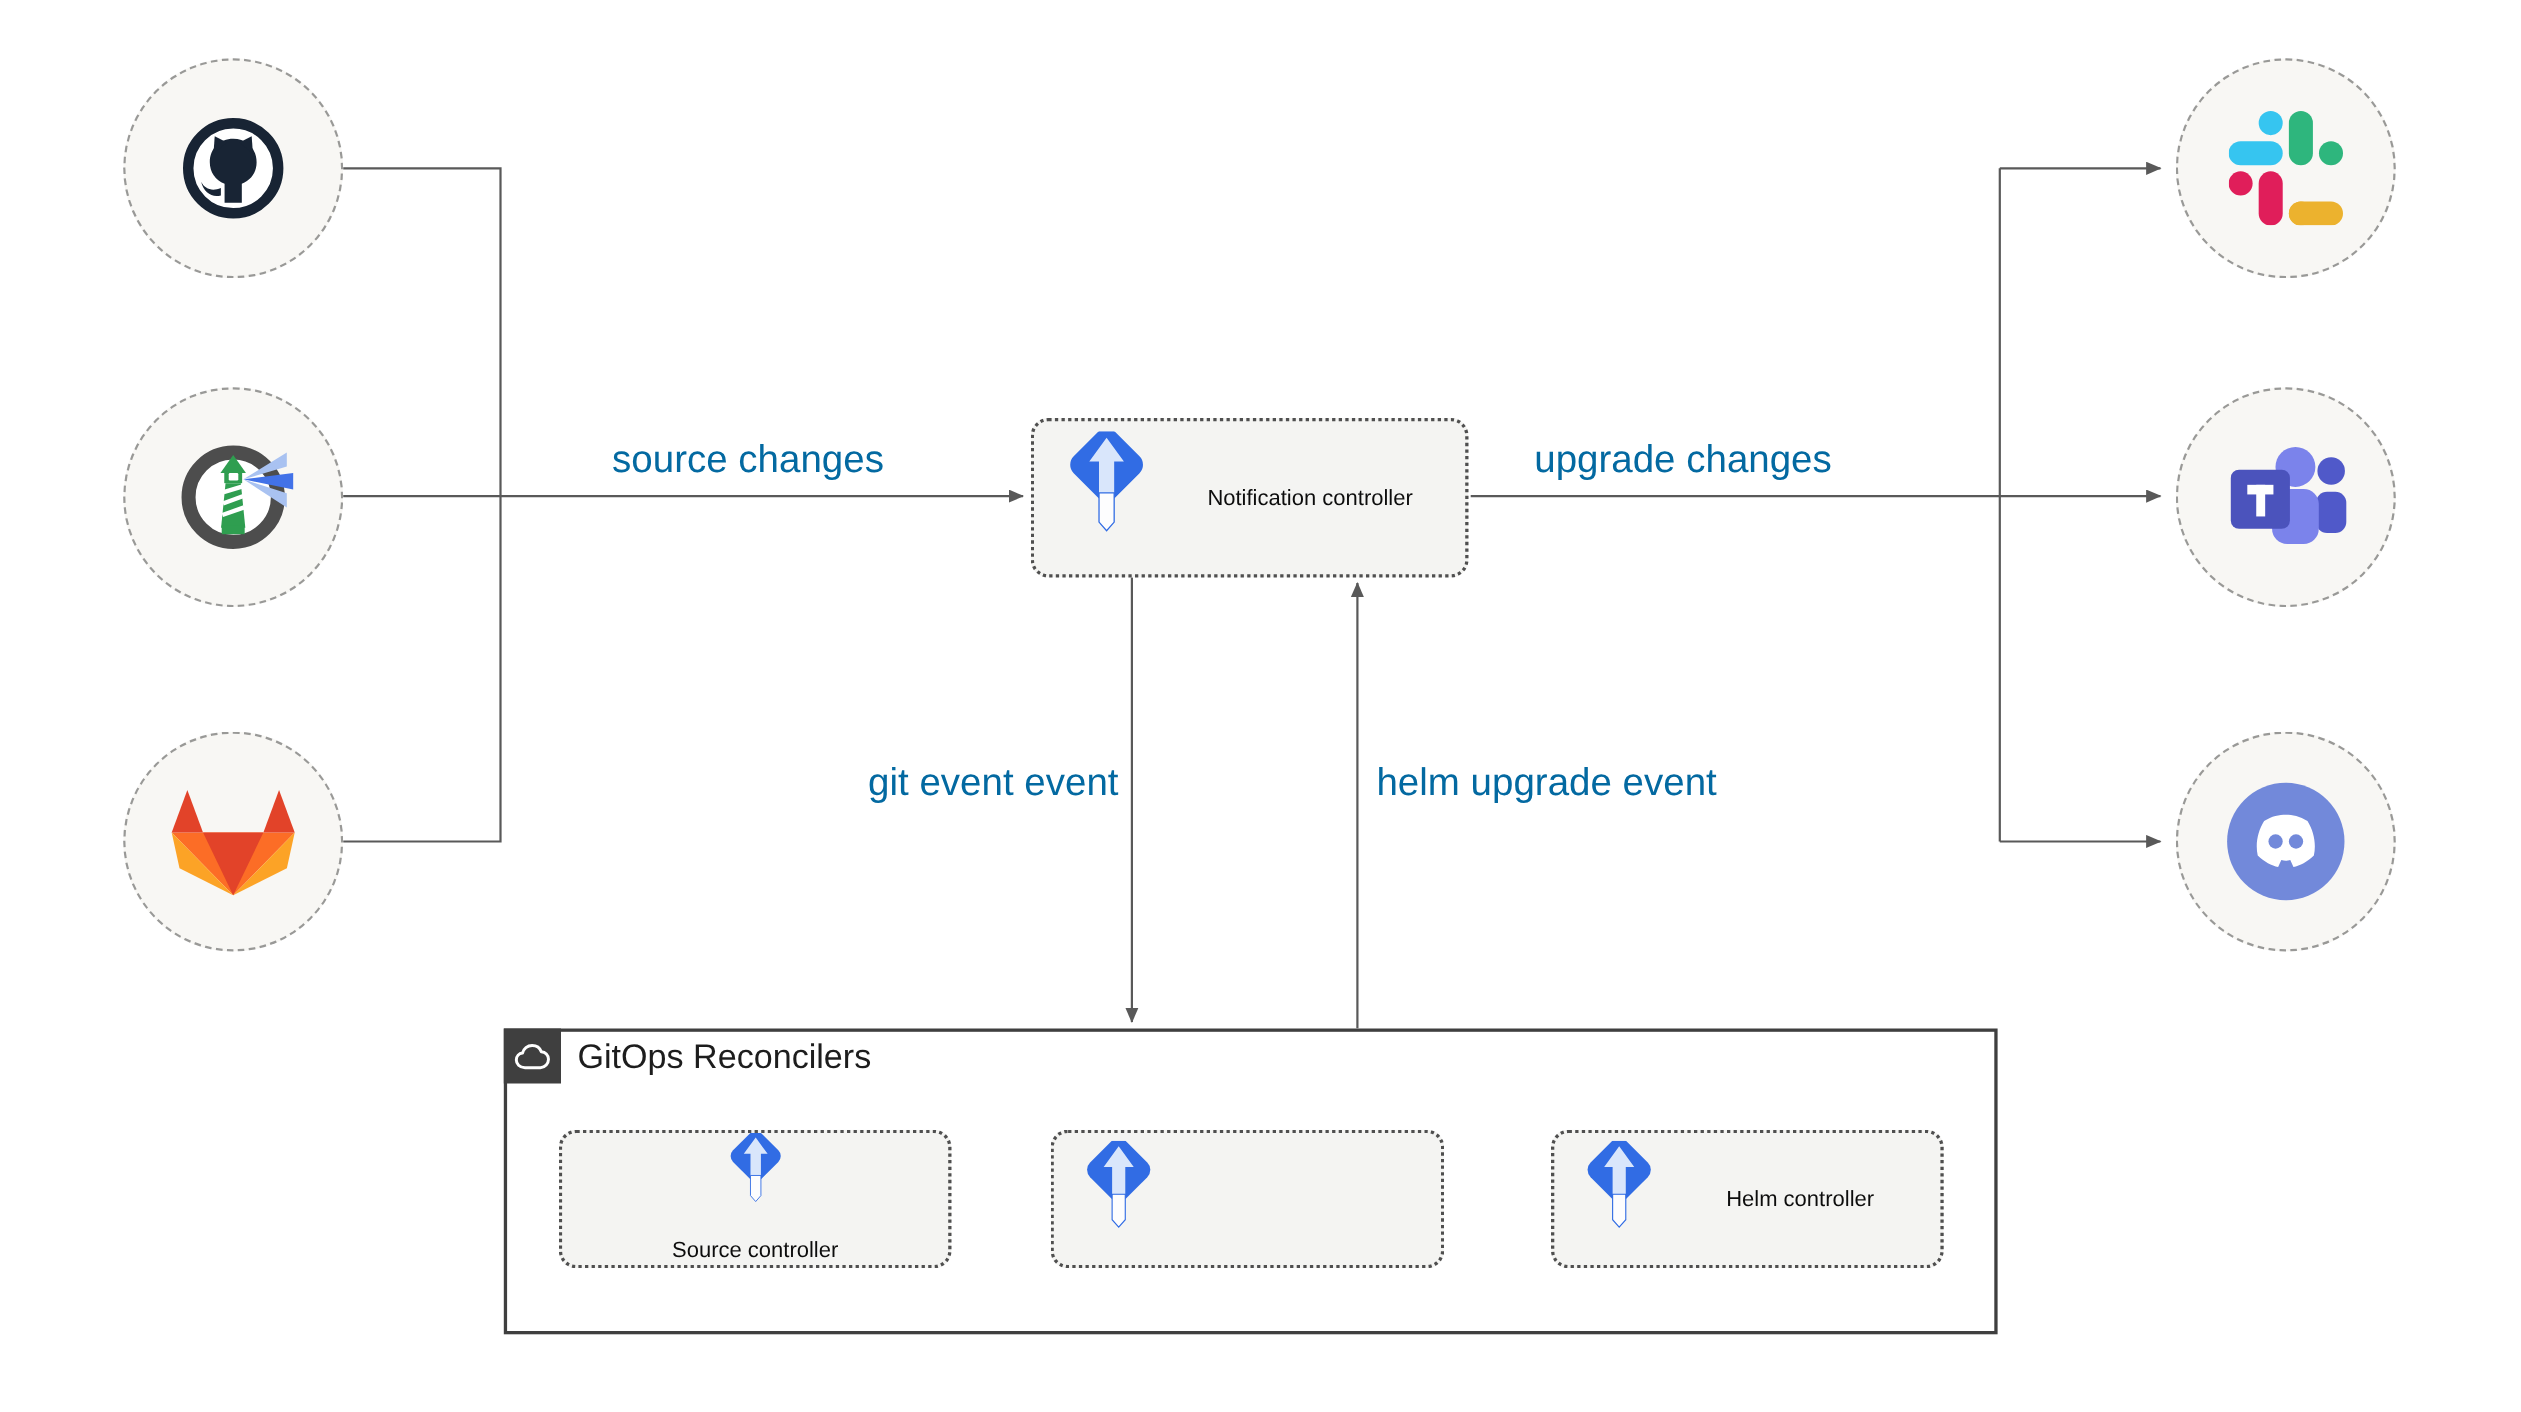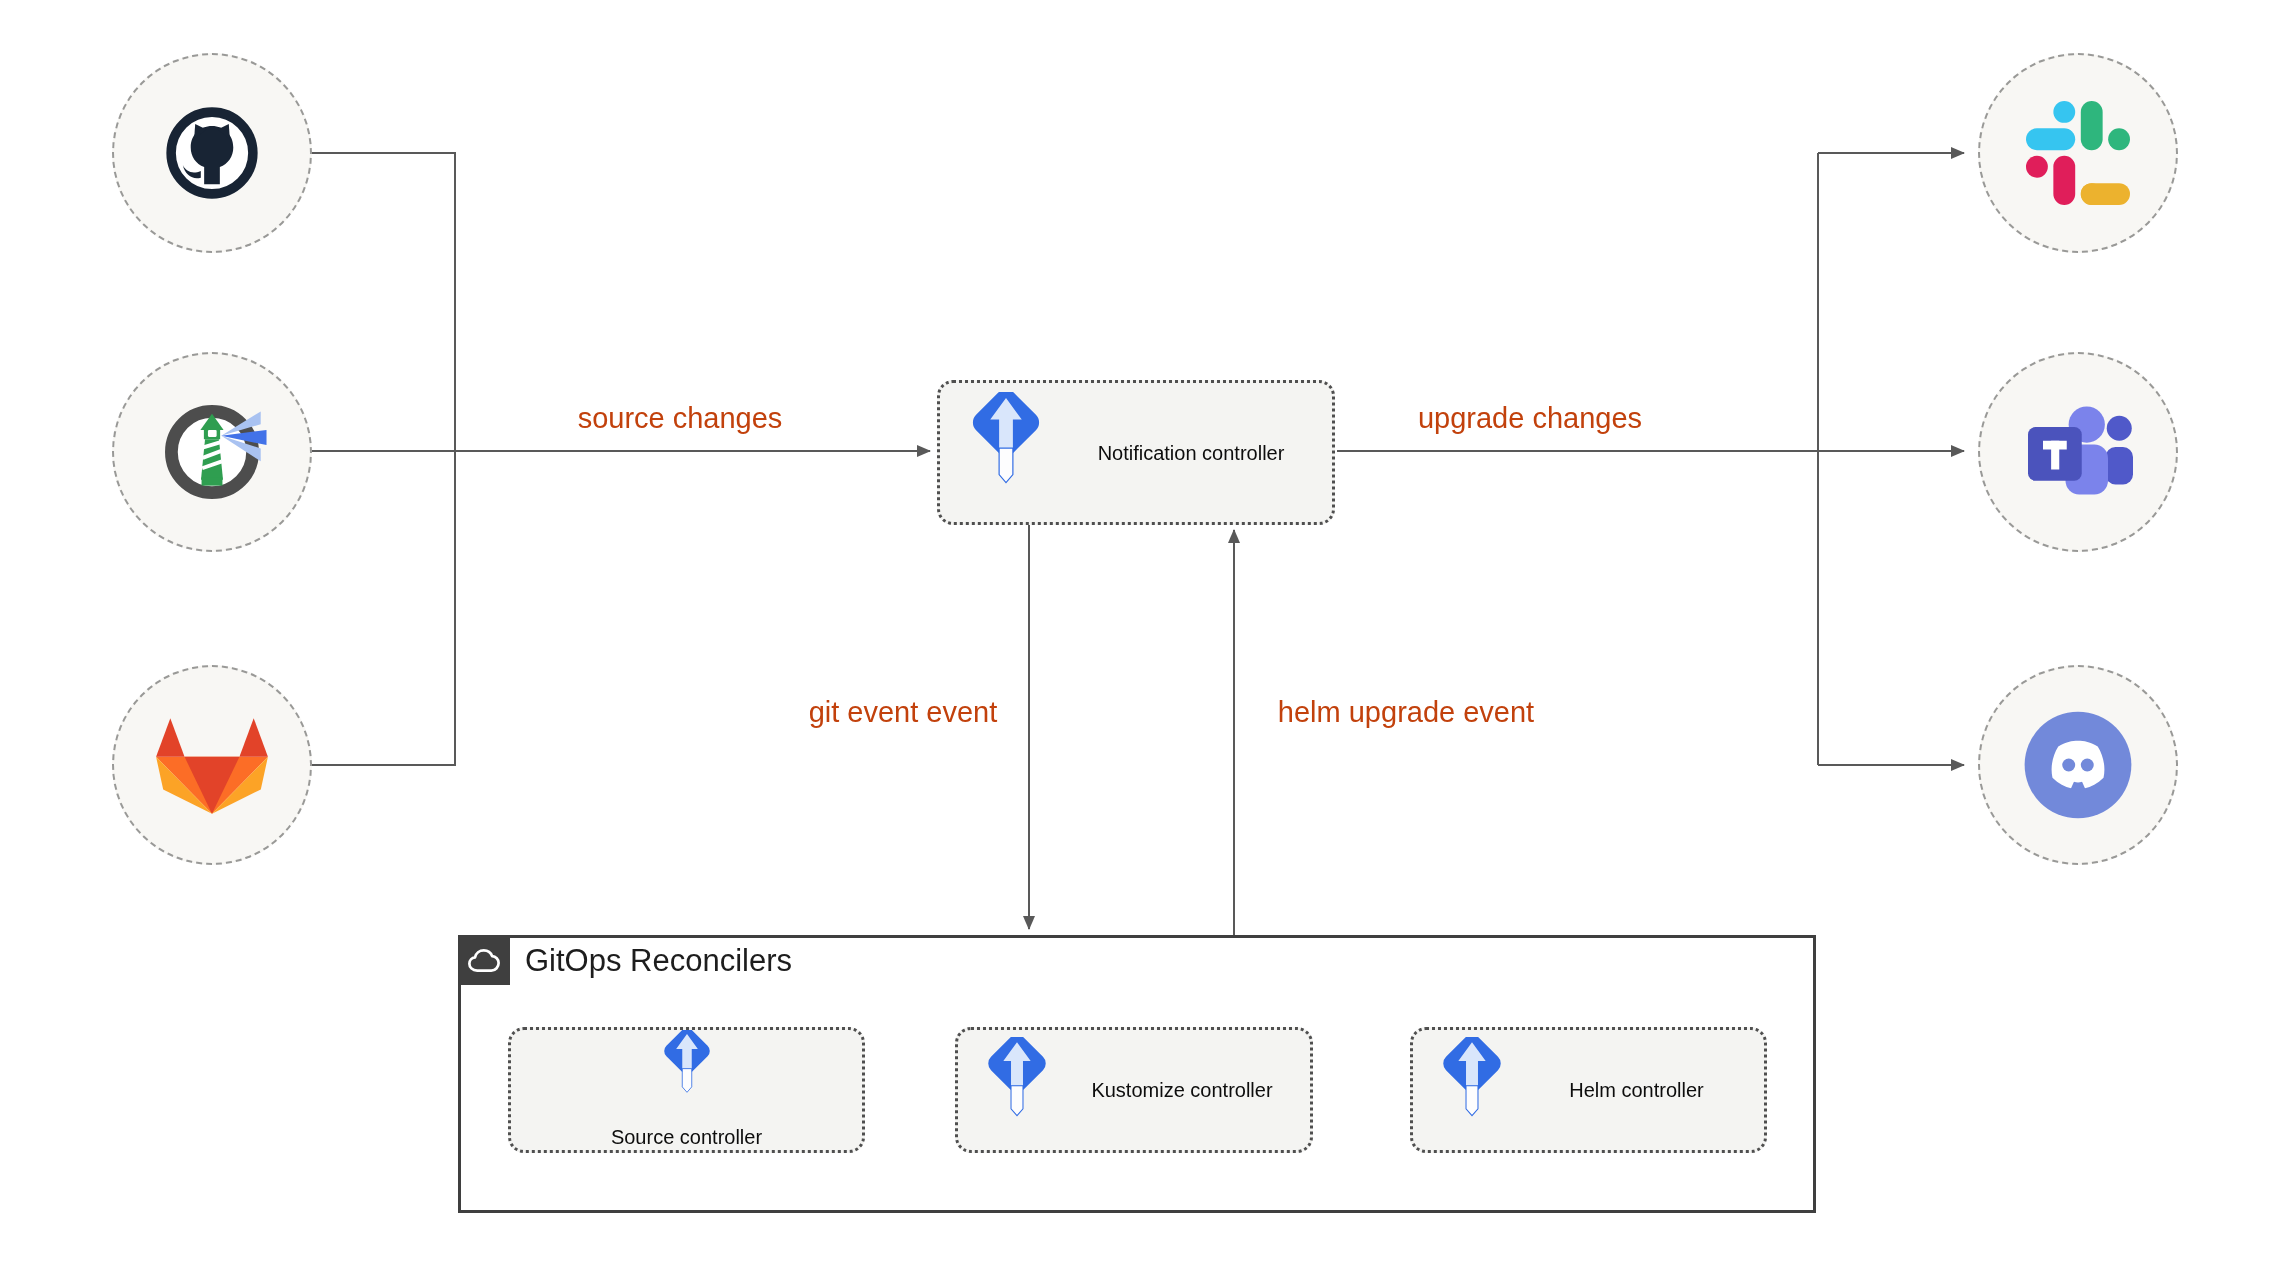--- a/index.html
+++ b/index.html
@@ -21,21 +21,21 @@
     position:absolute; border:3px dotted #4f4f4f; border-radius:16px;
     background:#f4f4f2; box-sizing:border-box;
     display:flex; align-items:center; padding:0 16px; gap:10px;
   }
   .ctrl-label {
     flex:1; text-align:center; font-size:20px; line-height:1.3; color:#0d0d0d;
   }
 
   .edge-label {
     position:absolute; transform:translate(-50%,-50%); white-space:nowrap;
-    font-size:29px; color:#c2410c;
+    font-size:35px; color:#0369a1;
   }
 
   .container-box {
     position:absolute; left:458px; top:935px; width:1358px; height:278px;
     border:3px solid #3f3f3f; background:#ffffff; box-sizing:border-box;
   }
   .container-badge {
     position:absolute; left:-3px; top:-3px; width:52px; height:50px;
     background:#3f3f3f; display:flex; align-items:center; justify-content:center;
   }
@@ -230,21 +230,20 @@
   <div class="ctrl-box" style="left:508px; top:1027px; width:357px; height:126px;flex-direction:column;">
     <svg width="86" height="106">
         <use href="#sym-flux"></use>
       </svg>
     <div class="ctrl-label" style="max-width:210px; margin:0 auto;">Source controller</div>
   </div>
   <div class="ctrl-box" style="left:955px; top:1027px; width:358px; height:126px;">
     <svg width="86" height="106">
         <use href="#sym-flux"></use>
       </svg>
-    <div class="ctrl-label" style="max-width:210px; margin:0 auto;">Kustomize controller</div>
   </div>
   <div class="ctrl-box" style="left:1410px; top:1027px; width:357px; height:126px;">
     <svg width="86" height="106">
         <use href="#sym-flux"></use>
       </svg>
     <div class="ctrl-label" style="max-width:210px; margin:0 auto;">Helm controller</div>
   </div>
 
 </div>
 

